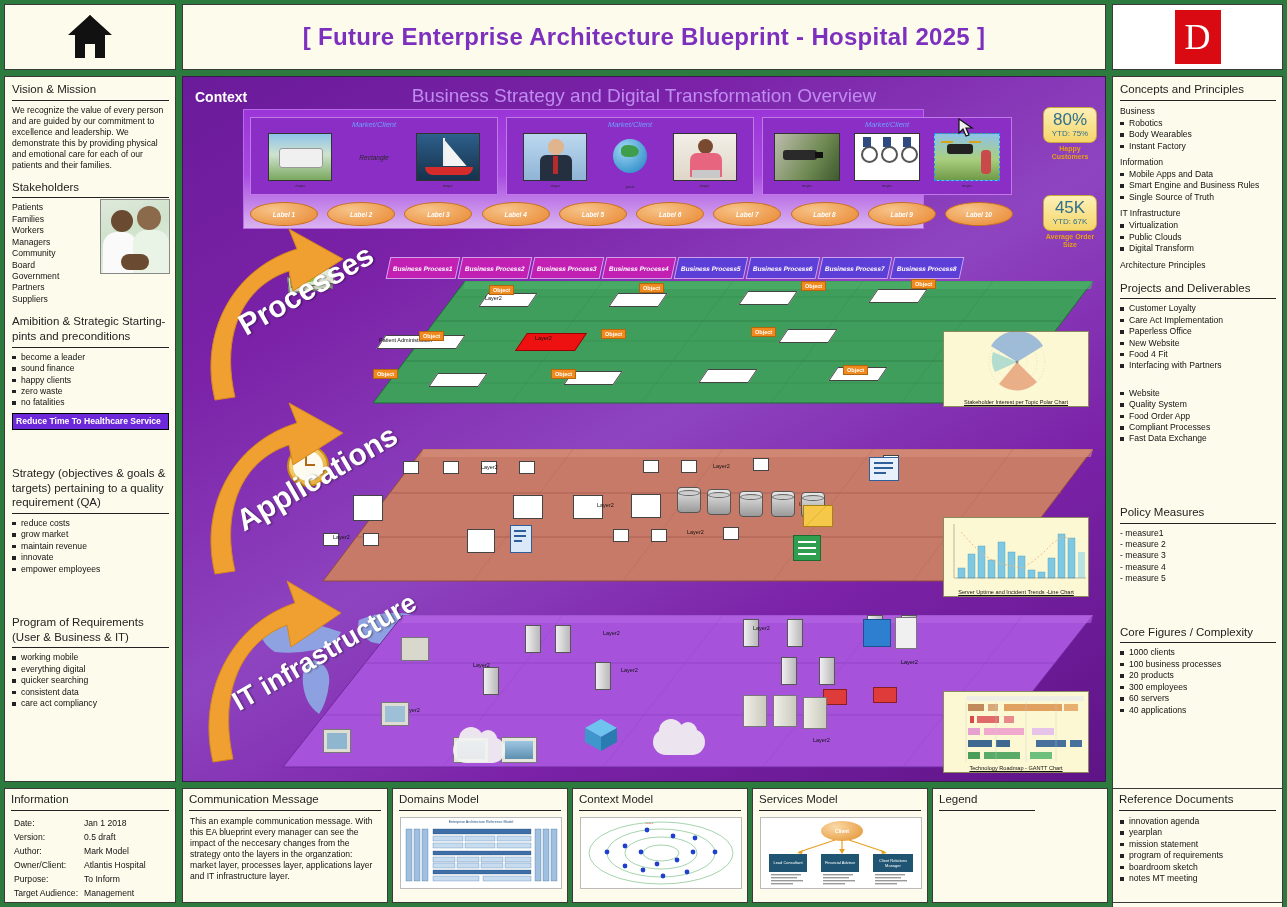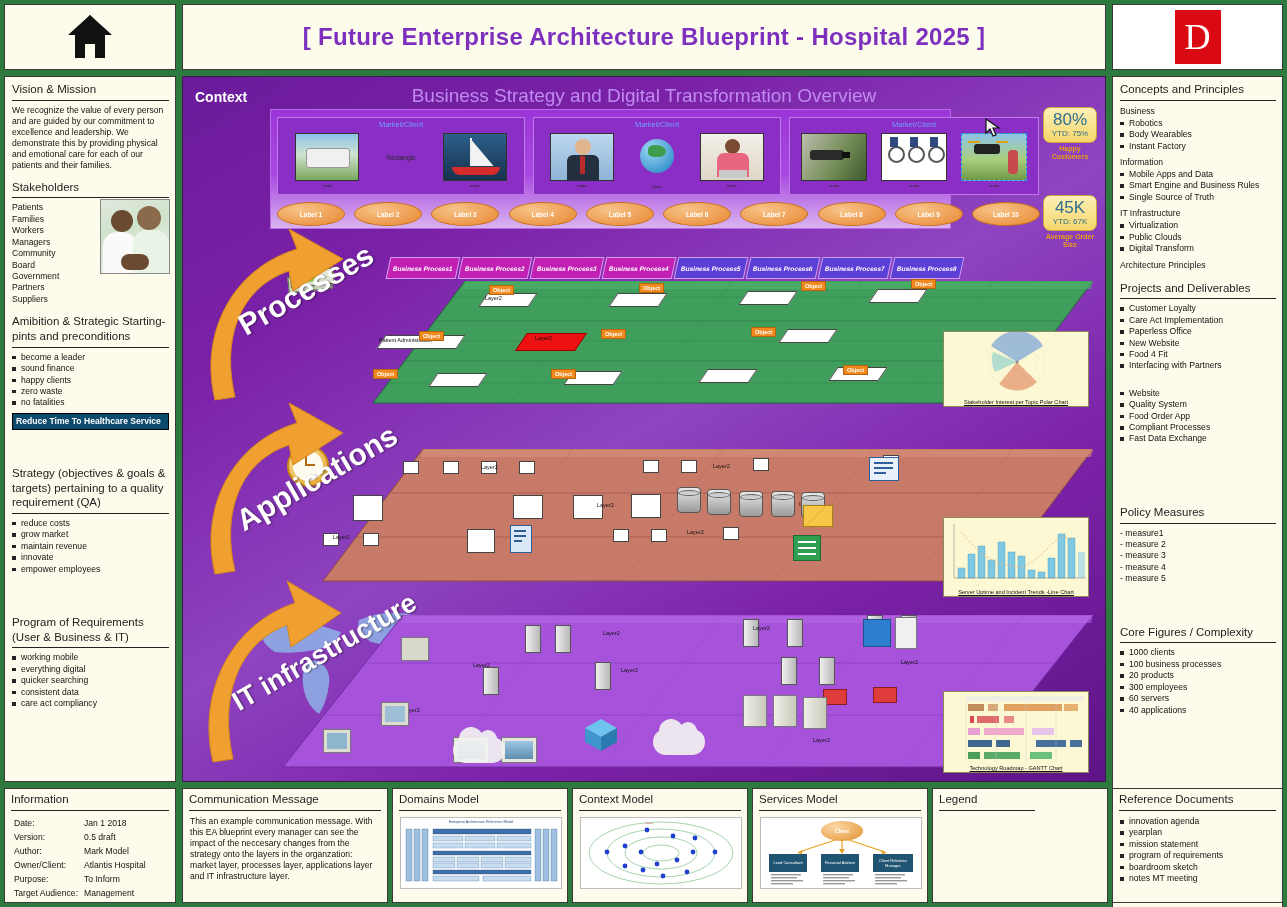--- a/index.html
+++ b/index.html
@@ -22,21 +22,21 @@
   #titlebar{left:182px;top:4px;width:924px;height:66px;display:flex;align-items:center;justify-content:center;}
   #titlebar .t{font-size:24px;color:#7d2fbe;font-weight:700;letter-spacing:.3px;}
   #logo{left:1112px;top:4px;width:171px;height:66px;display:flex;align-items:center;justify-content:center;background:#fff;}
   #logo .d{width:46px;height:54px;background:#d90a12;color:#fff;font-family:"Liberation Serif",serif;font-size:36px;display:flex;align-items:center;justify-content:center;}
 
   
   #leftcol{left:4px;top:76px;width:172px;height:706px;}
   #rightcol{left:1112px;top:76px;width:171px;height:880px;}
   .hdr{font-size:11.5px;color:#222;padding:2px 0 2px 0;}
   .hr{height:0;border-top:1.5px solid #222;margin:1px 0 4px 0;}
-  .redbar{background:#0c4a6e;color:#fff;font-size:8.6px;font-weight:700;padding:2px 3px;border:1px solid #000;margin-top:4px;}
+  .redbar{background:#6d28d9;color:#fff;font-size:8.6px;font-weight:700;padding:2px 3px;border:1px solid #000;margin-top:4px;}
 
   
   .bpanel{top:788px;height:115px;}
   #p-info{left:4px;width:172px;}
   #p-comm{left:182px;width:206px;}
   #p-dom{left:392px;width:176px;}
   #p-ctx{left:572px;width:176px;}
   #p-srv{left:752px;width:176px;}
   #p-leg{left:932px;width:176px;}
   #p-ref{left:1112px;width:171px;}
@@ -44,22 +44,22 @@
   .infotable tr td{padding:0 0 1px 0;vertical-align:top;}
   .infotable td.k{width:68px;}
 
   
   #canvas{position:absolute;left:182px;top:76px;width:924px;height:706px;
     background:linear-gradient(150deg,#6a1b9a 0%,#7b22a8 25%,#8e44c0 50%,#7b22a8 72%,#5e1486 100%);
     overflow:hidden;border:1px solid #3a1a4a;box-sizing:border-box;}
   #ctxLabel{position:absolute;left:12px;top:12px;color:#fff;font-size:14px;font-weight:700;}
   #ovTitle{position:absolute;left:0;top:8px;width:100%;text-align:center;color:#c08bf0;font-size:19px;}
 
-  .marketStrip{position:absolute;left:87px;top:32px;width:681px;height:120px;
-     background:linear-gradient(180deg,#9b35d8 0%,#a84ae0 55%,#d9b3f0 100%);border:1px solid #b86ae8;box-sizing:border-box;}
+  .marketStrip{position:absolute;left:60px;top:32px;width:681px;height:120px;
+     background:linear-gradient(180deg,#9b35d8 0%,#a84ae0 55%,#d9b3f0 100%);border:1px solid #b86ae8;box-sizing:border-box;font-style:italic;}
   .mkt{position:absolute;top:7px;height:78px;background:#8b2ec6;border:1px solid #c07ae8;box-sizing:border-box;}
   .mkt .cap{color:#6f9eff;font-size:7.5px;text-align:center;margin-top:2px;}
   .mkt .imgs{display:flex;justify-content:space-around;align-items:center;height:56px;padding:0 4px;}
   .ph{height:48px;border:1px solid #333;box-sizing:border-box;position:relative;}
   .ph .cc{position:absolute;left:0;bottom:-8px;width:100%;text-align:center;font-size:4px;color:#2a2a2a;}
   .ovals{position:absolute;left:6px;top:92px;width:763px;height:24px;display:flex;justify-content:space-between;}
   .oval{width:66px;height:22px;border-radius:50%;background:radial-gradient(ellipse at 35% 30%,#f7c48a,#e8862e);
         border:1px solid #c8701f;color:#fff;font-size:6.5px;font-weight:700;display:flex;align-items:center;justify-content:center;}
 
   .kpi{position:absolute;right:8px;width:54px;text-align:center;}

